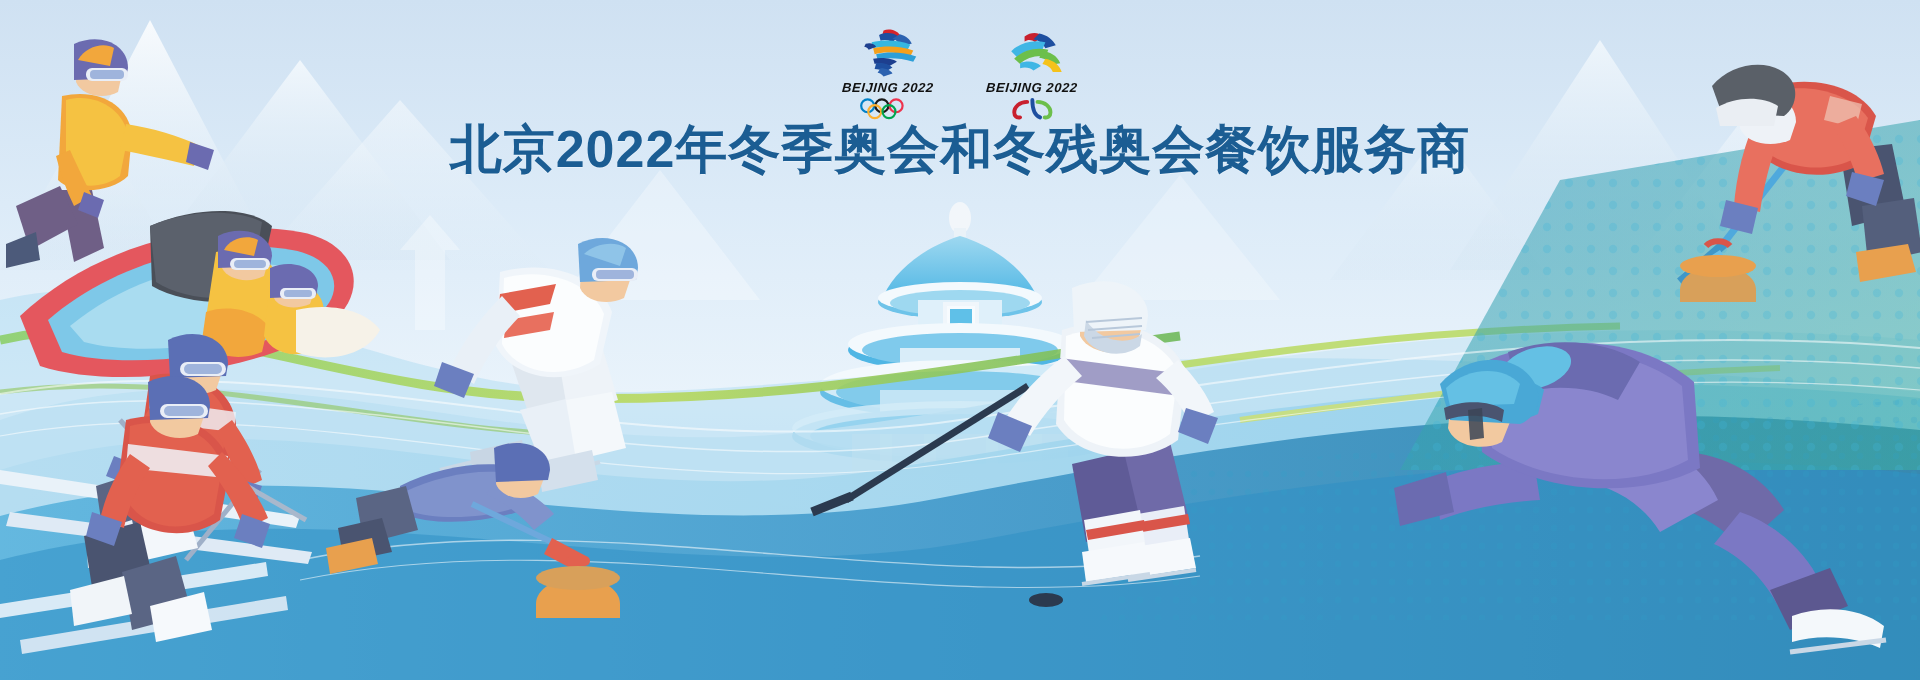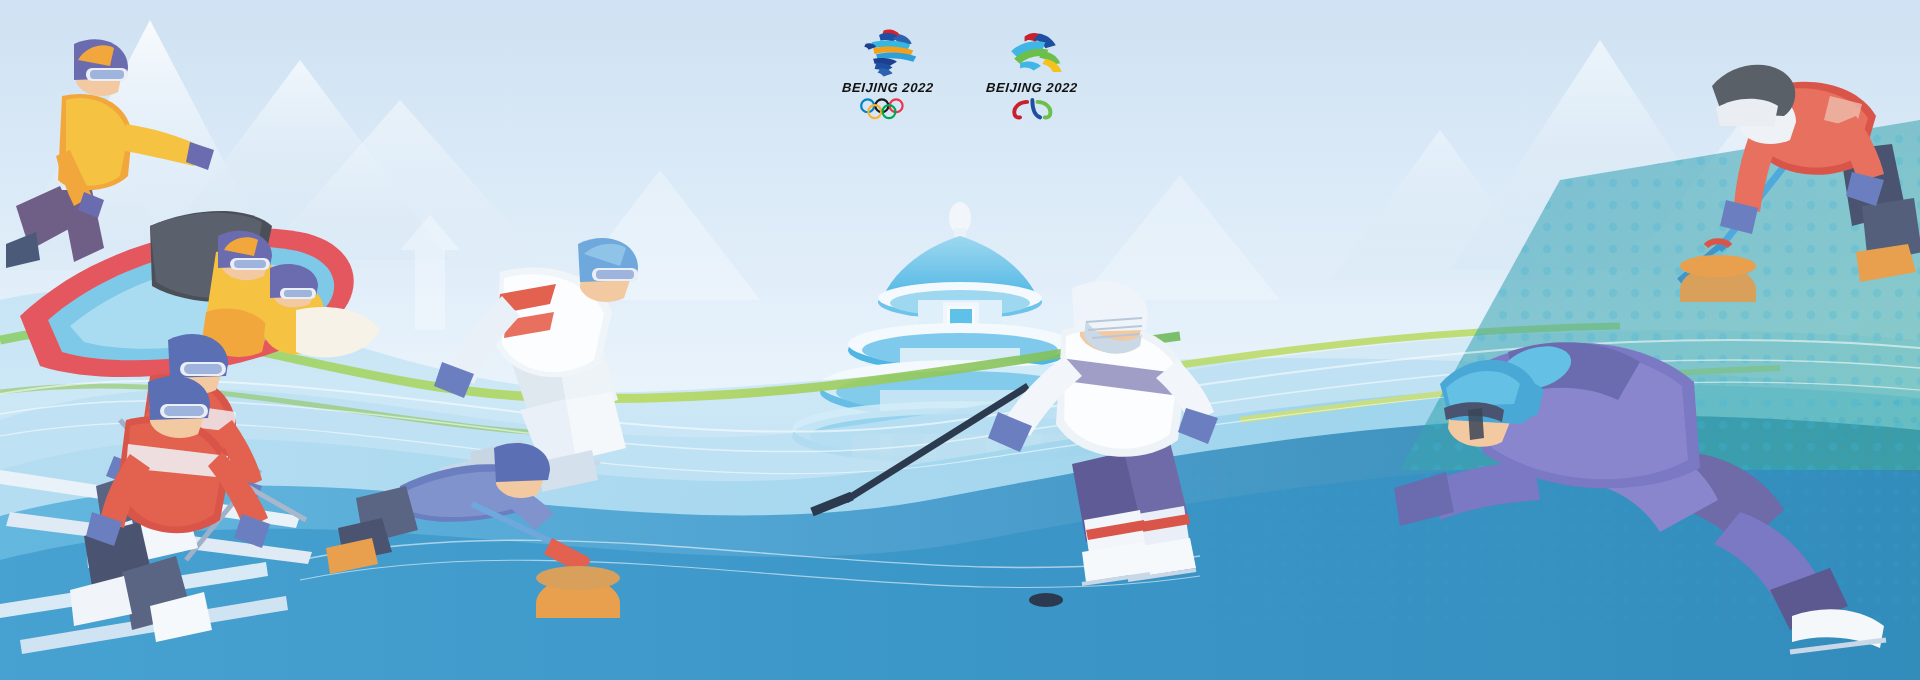--- a/index.html
+++ b/index.html
@@ -473,14 +473,17 @@
       <svg class="logo-sym" viewBox="0 0 100 34">
         <g fill="none" stroke-width="6" stroke-linecap="round">
           <path d="M42 6 C 30 6, 22 14, 22 22 C 22 28, 26 31, 31 30" stroke="#c8202e"></path>
           <path d="M50 3 C 50 16, 54 27, 62 30" stroke="#1e4fa0"></path>
           <path d="M58 6 C 70 6, 78 14, 78 22 C 78 28, 74 31, 69 30" stroke="#6cbf4b"></path>
         </g>
       </svg>
     </div>
   </div>
 
+  <div id="title-wrap">
+    <h1 id="title">北京2022年冬季奥会和冬残奥会餐饮服务商</h1>
+  </div>
 
 </div>
 
 </body></html>

